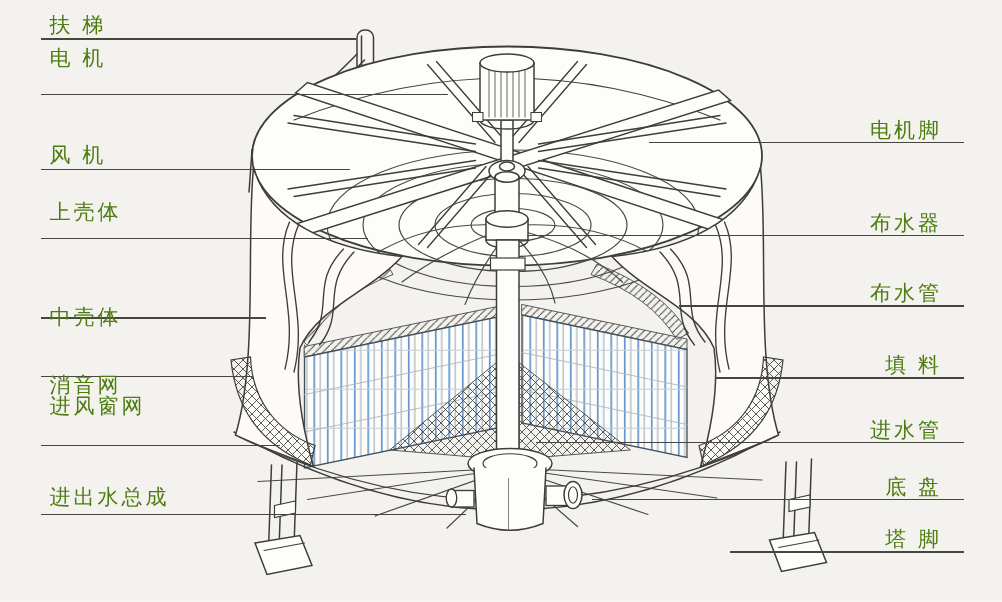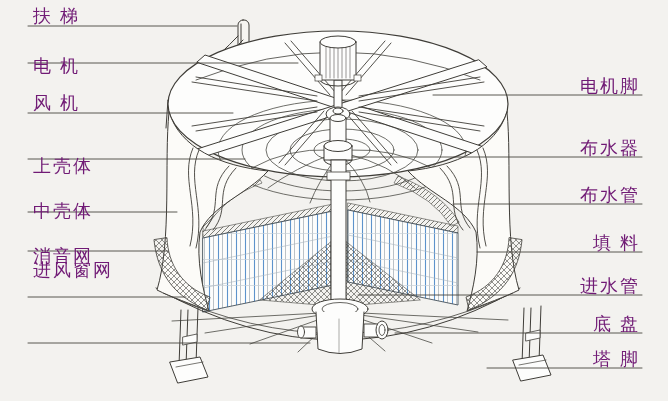--- a/index.html
+++ b/index.html
@@ -3,24 +3,24 @@
 <meta charset="utf-8">
 <style>
   html,body{margin:0;padding:0;}
   .stage{
     position:relative;width:668px;height:401px;overflow:hidden;
     background:#f3f2ef;
     font-family:"Liberation Sans","DejaVu Sans",sans-serif;
   }
   .stage svg{position:absolute;left:0;top:0;}
   .lbl{
-    position:absolute;font-size:18px;color:#701a75;letter-spacing:2px;
+    position:absolute;font-size:14px;color:#4d7c0f;letter-spacing:2px;
     line-height:16px;white-space:nowrap;
   }
-  .lbl.right{right:28px;text-align:right;}
+  .lbl.right{right:40px;text-align:right;}
   .lbl.left{left:33px;}
 </style>
 </head>
 <body>
 
 <div class="stage">
 
   <svg width="668" height="401" viewBox="0 0 668 401">
     <defs>
       <pattern id="hatch" width="5" height="5" patternUnits="userSpaceOnUse">
@@ -200,26 +200,27 @@
         <line x1="453" y1="204" x2="642" y2="204"></line>
         <line x1="477" y1="252" x2="642" y2="252"></line>
         <line x1="358" y1="295" x2="642" y2="295"></line>
         <line x1="395" y1="333" x2="642" y2="333"></line>
         <line x1="487" y1="368" x2="642" y2="368"></line>
       </g>
     </g>
   </svg>
 
   <div class="lbl left" style="top:8px">扶 梯</div>
-  <div class="lbl left" style="top:58px">电 机</div>
+  <div class="lbl left" style="top:30px">电 机</div>
   <div class="lbl left" style="top:95px">风 机</div>
-  <div class="lbl left" style="top:158px">上壳体</div>
+  <div class="lbl left" style="top:133px">上壳体</div>
   <div class="lbl left" style="top:203px">中壳体</div>
   <div class="lbl left" style="top:248px">消音网</div>
   <div class="lbl left" style="top:262px">进风窗网</div>
+  <div class="lbl left" style="top:323px">进出水总成</div>
 
   <div class="lbl right" style="top:78px">电机脚</div>
   <div class="lbl right" style="top:140px">布水器</div>
   <div class="lbl right" style="top:187px">布水管</div>
   <div class="lbl right" style="top:235px">填 料</div>
   <div class="lbl right" style="top:278px">进水管</div>
   <div class="lbl right" style="top:316px">底 盘</div>
   <div class="lbl right" style="top:351px">塔 脚</div>
 
 </div>

